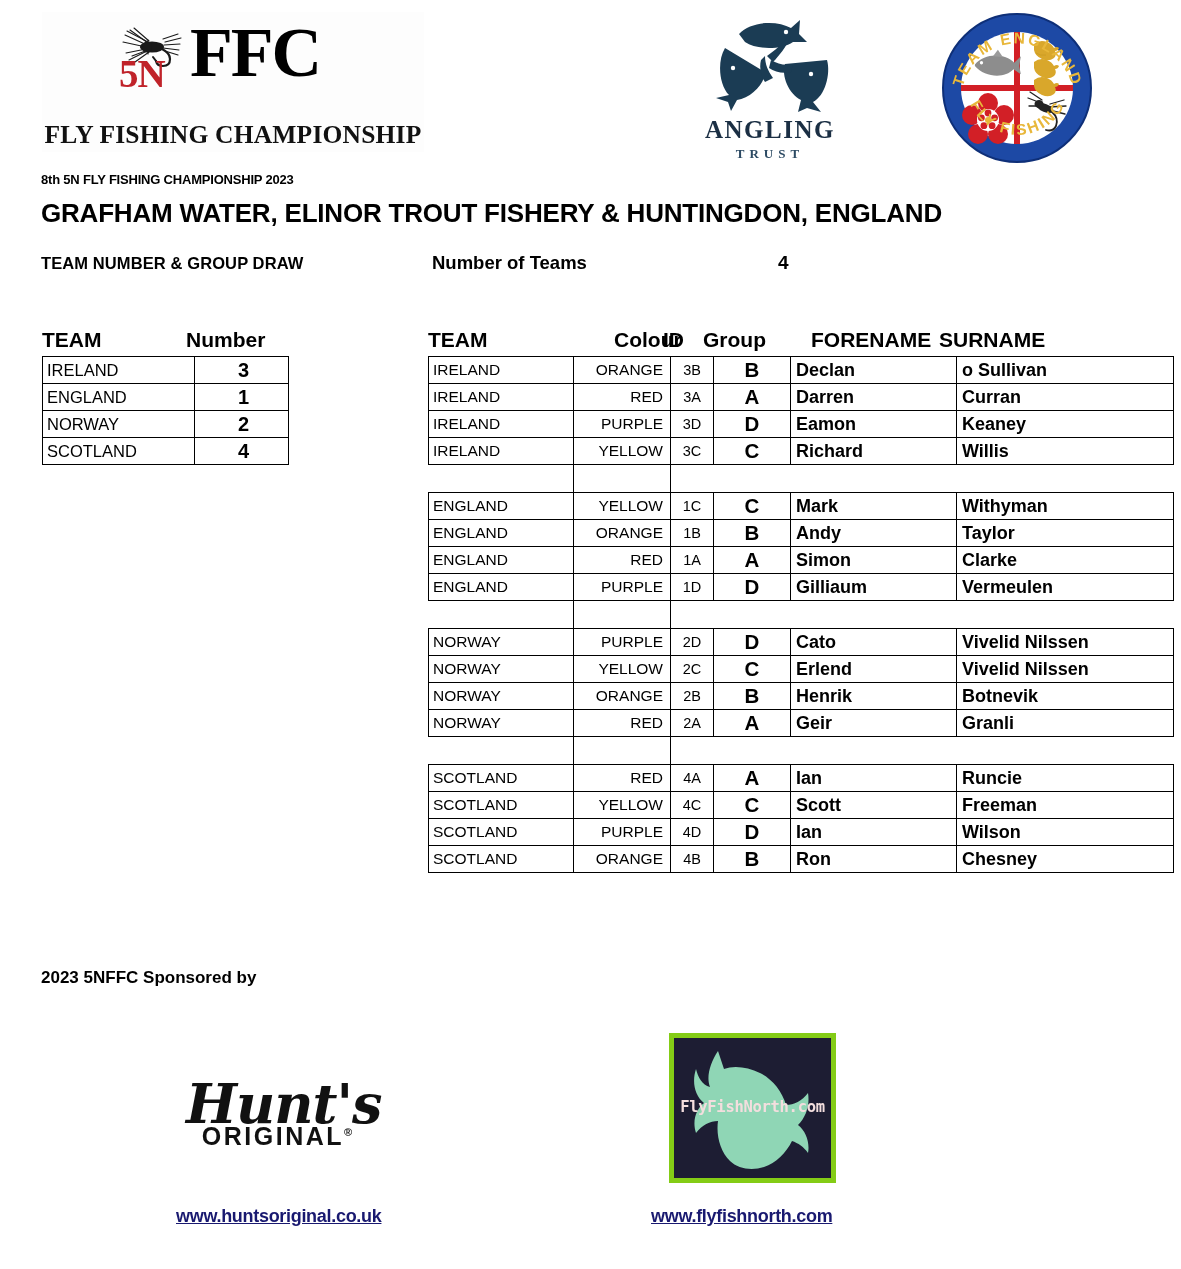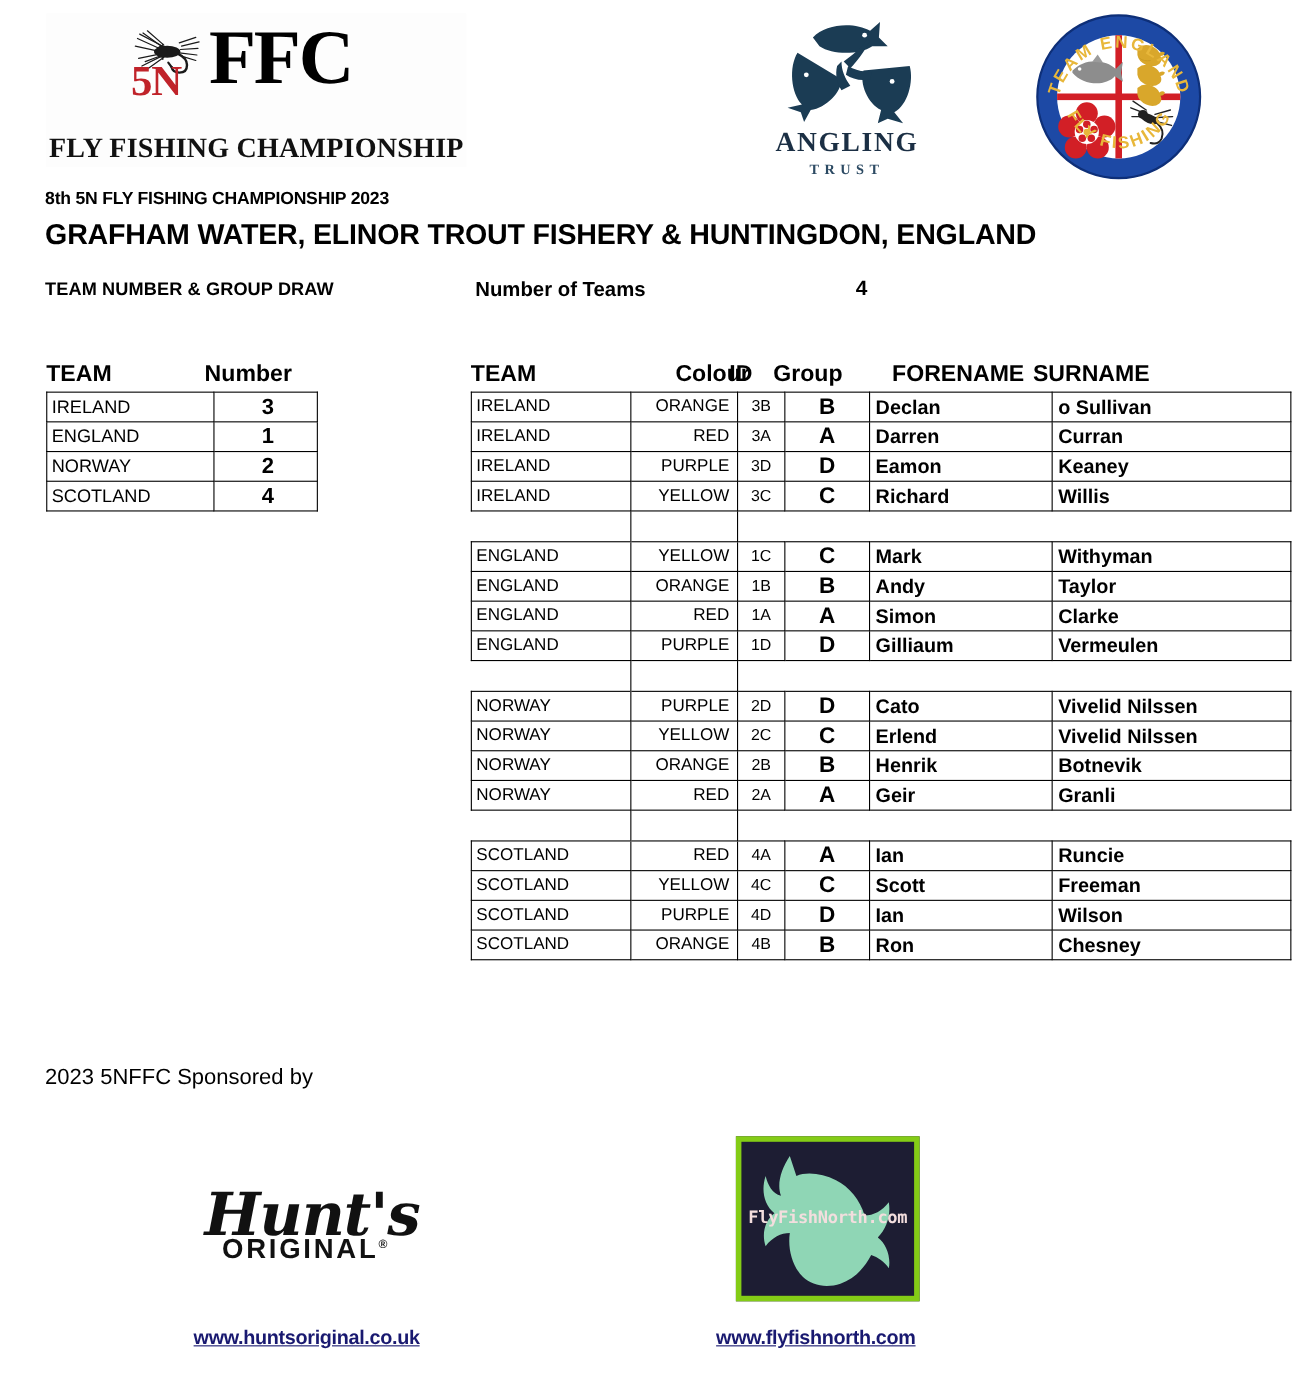--- a/index.html
+++ b/index.html
@@ -106,21 +106,21 @@
     left: 940px; top: 8px;
     width: 155px; height: 157px;
   }
 
   
   .hd-line {
     position: absolute;
     font-weight: bold;
     white-space: nowrap;
   }
-  #title-1 { left: 41px; top: 172px; font-size: 16px; letter-spacing: -0.2px; }
+  #title-1 { left: 41px; top: 172px; font-size: 13px; letter-spacing: -0.2px; }
   #title-2 { left: 41px; top: 198px; font-size: 26px; letter-spacing: -0.2px; }
   #subtitle-draw { left: 41px; top: 254px; font-size: 16.5px; letter-spacing: 0.1px; }
   #subtitle-numteams { left: 432px; top: 252px; font-size: 18.5px; }
   #subtitle-numteams-val { left: 778px; top: 252px; font-size: 19px; }
 
   
   .thead-label {
     position: absolute;
     font-weight: bold;
     font-size: 21px;
@@ -181,22 +181,22 @@
   #draw-table tr.spacer td {
     border: none;
     height: 27px;
   }
   #draw-table tr.spacer td.c-colour { border-left: 1.6px solid #000; border-right: 1.6px solid #000; }
 
   
   #sponsor-heading {
     position: absolute;
     left: 41px; top: 968px;
-    font-size: 20px;
-    font-weight: normal;
+    font-size: 17px;
+    font-weight: bold;
   }
 
   #hunts-logo {
     position: absolute;
     left: 186px; top: 1062px;
     width: 182px; height: 100px;
   }
   #hunts-script {
     position: absolute;
     left: 0; top: 0; width: 182px;

